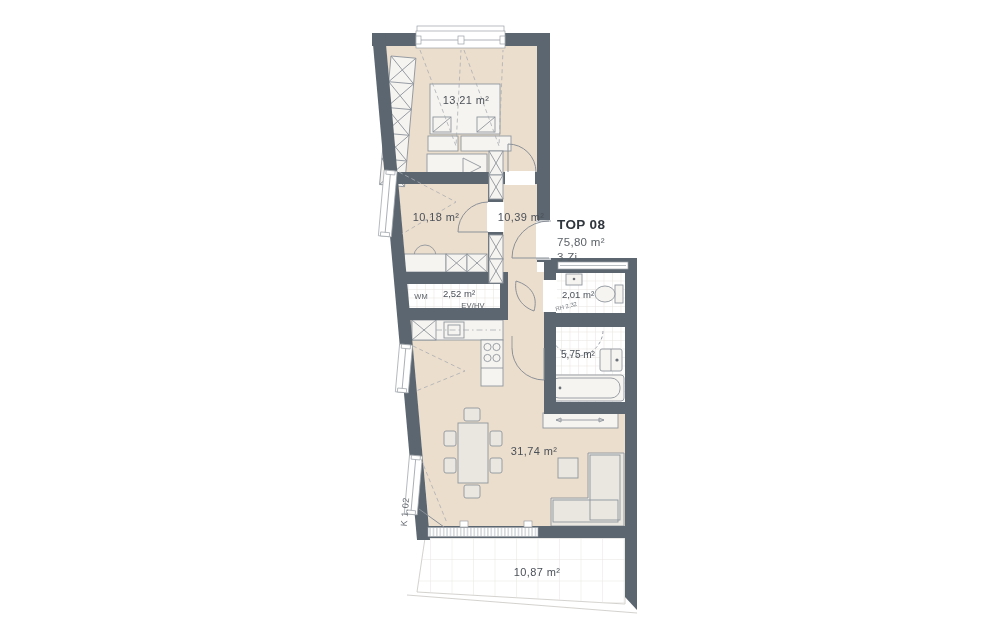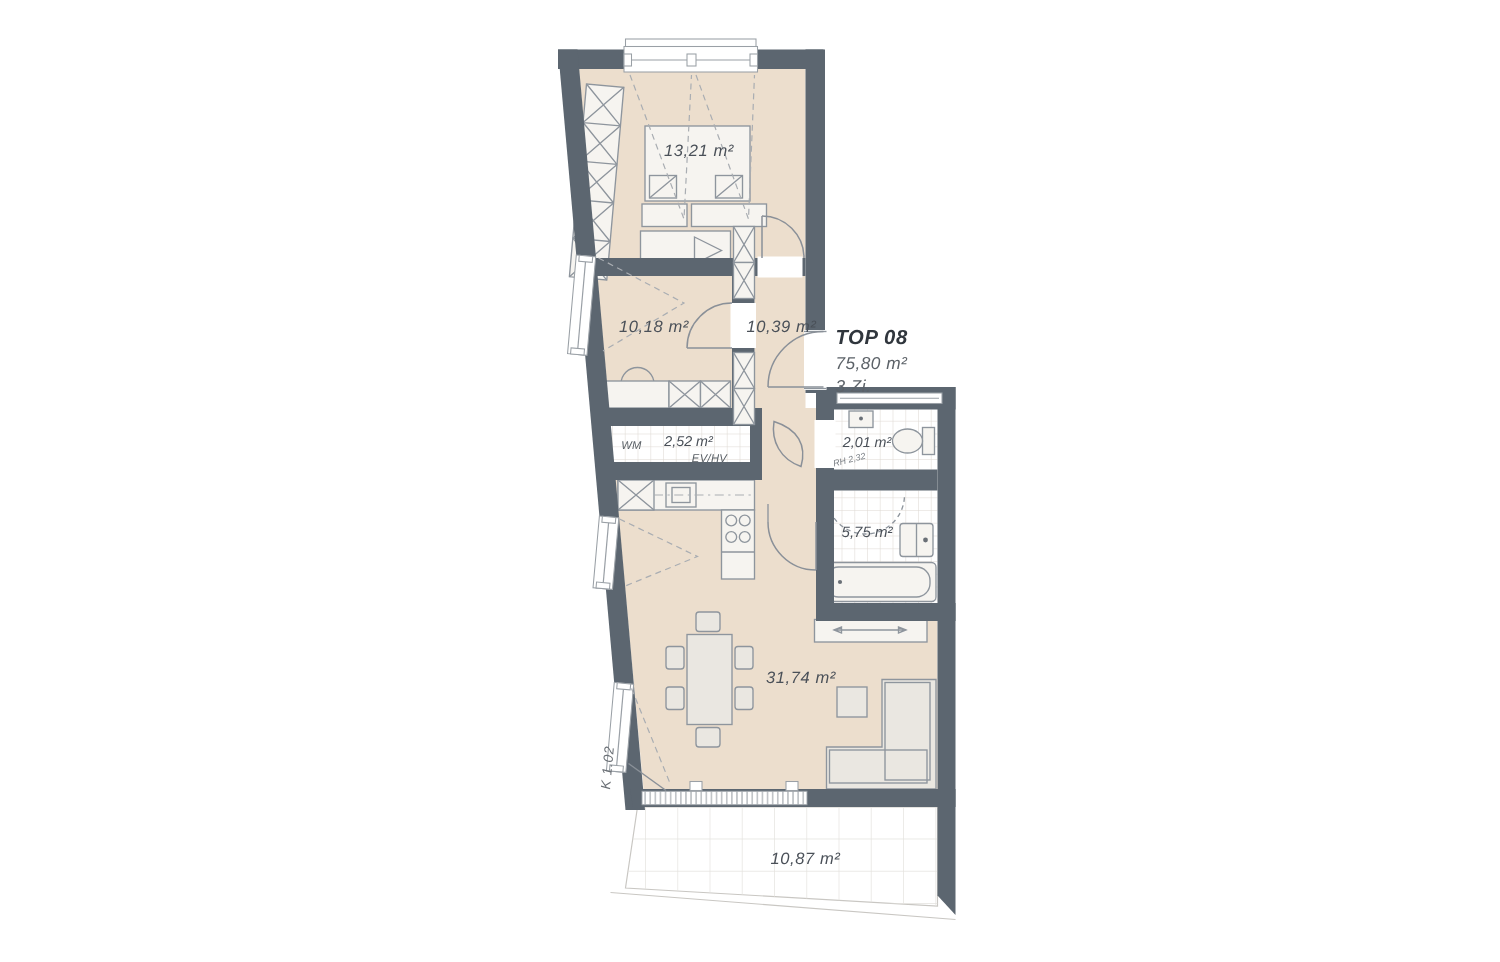--- a/index.html
+++ b/index.html
@@ -1,17 +1,17 @@
 <!DOCTYPE html>
 <html><head>
 <meta charset="utf-8">
 <style>
   html,body{margin:0;padding:0;background:#ffffff;}
   .canvas{position:relative;width:1000px;height:641px;background:#ffffff;overflow:hidden;
-          font-family:"Liberation Sans", sans-serif;font-style:italic;}
+          font-family:"Liberation Sans", sans-serif;}
   svg{position:absolute;left:0;top:0;}
   text{font-family:"Liberation Sans", sans-serif;fill:#4a5058;}
   .area-lbl{font-size:11px;letter-spacing:.4px;}
   .small-lbl{font-size:7.5px;letter-spacing:.2px;fill:#5a6066;}
   .tiny-lbl{font-size:6px;fill:#7a7f85;}
   .apt-name{font-size:13.5px;font-weight:bold;fill:#30363d;letter-spacing:.4px;}
   .apt-sub{font-size:11.5px;fill:#5c6268;letter-spacing:.3px;}
   .k-lbl{font-size:9px;fill:#6a6f75;letter-spacing:.5px;}
   .wall{fill:#5c6670;}
   .furn{fill:#f6f4f0;stroke:#8e959d;stroke-width:0.9;}

